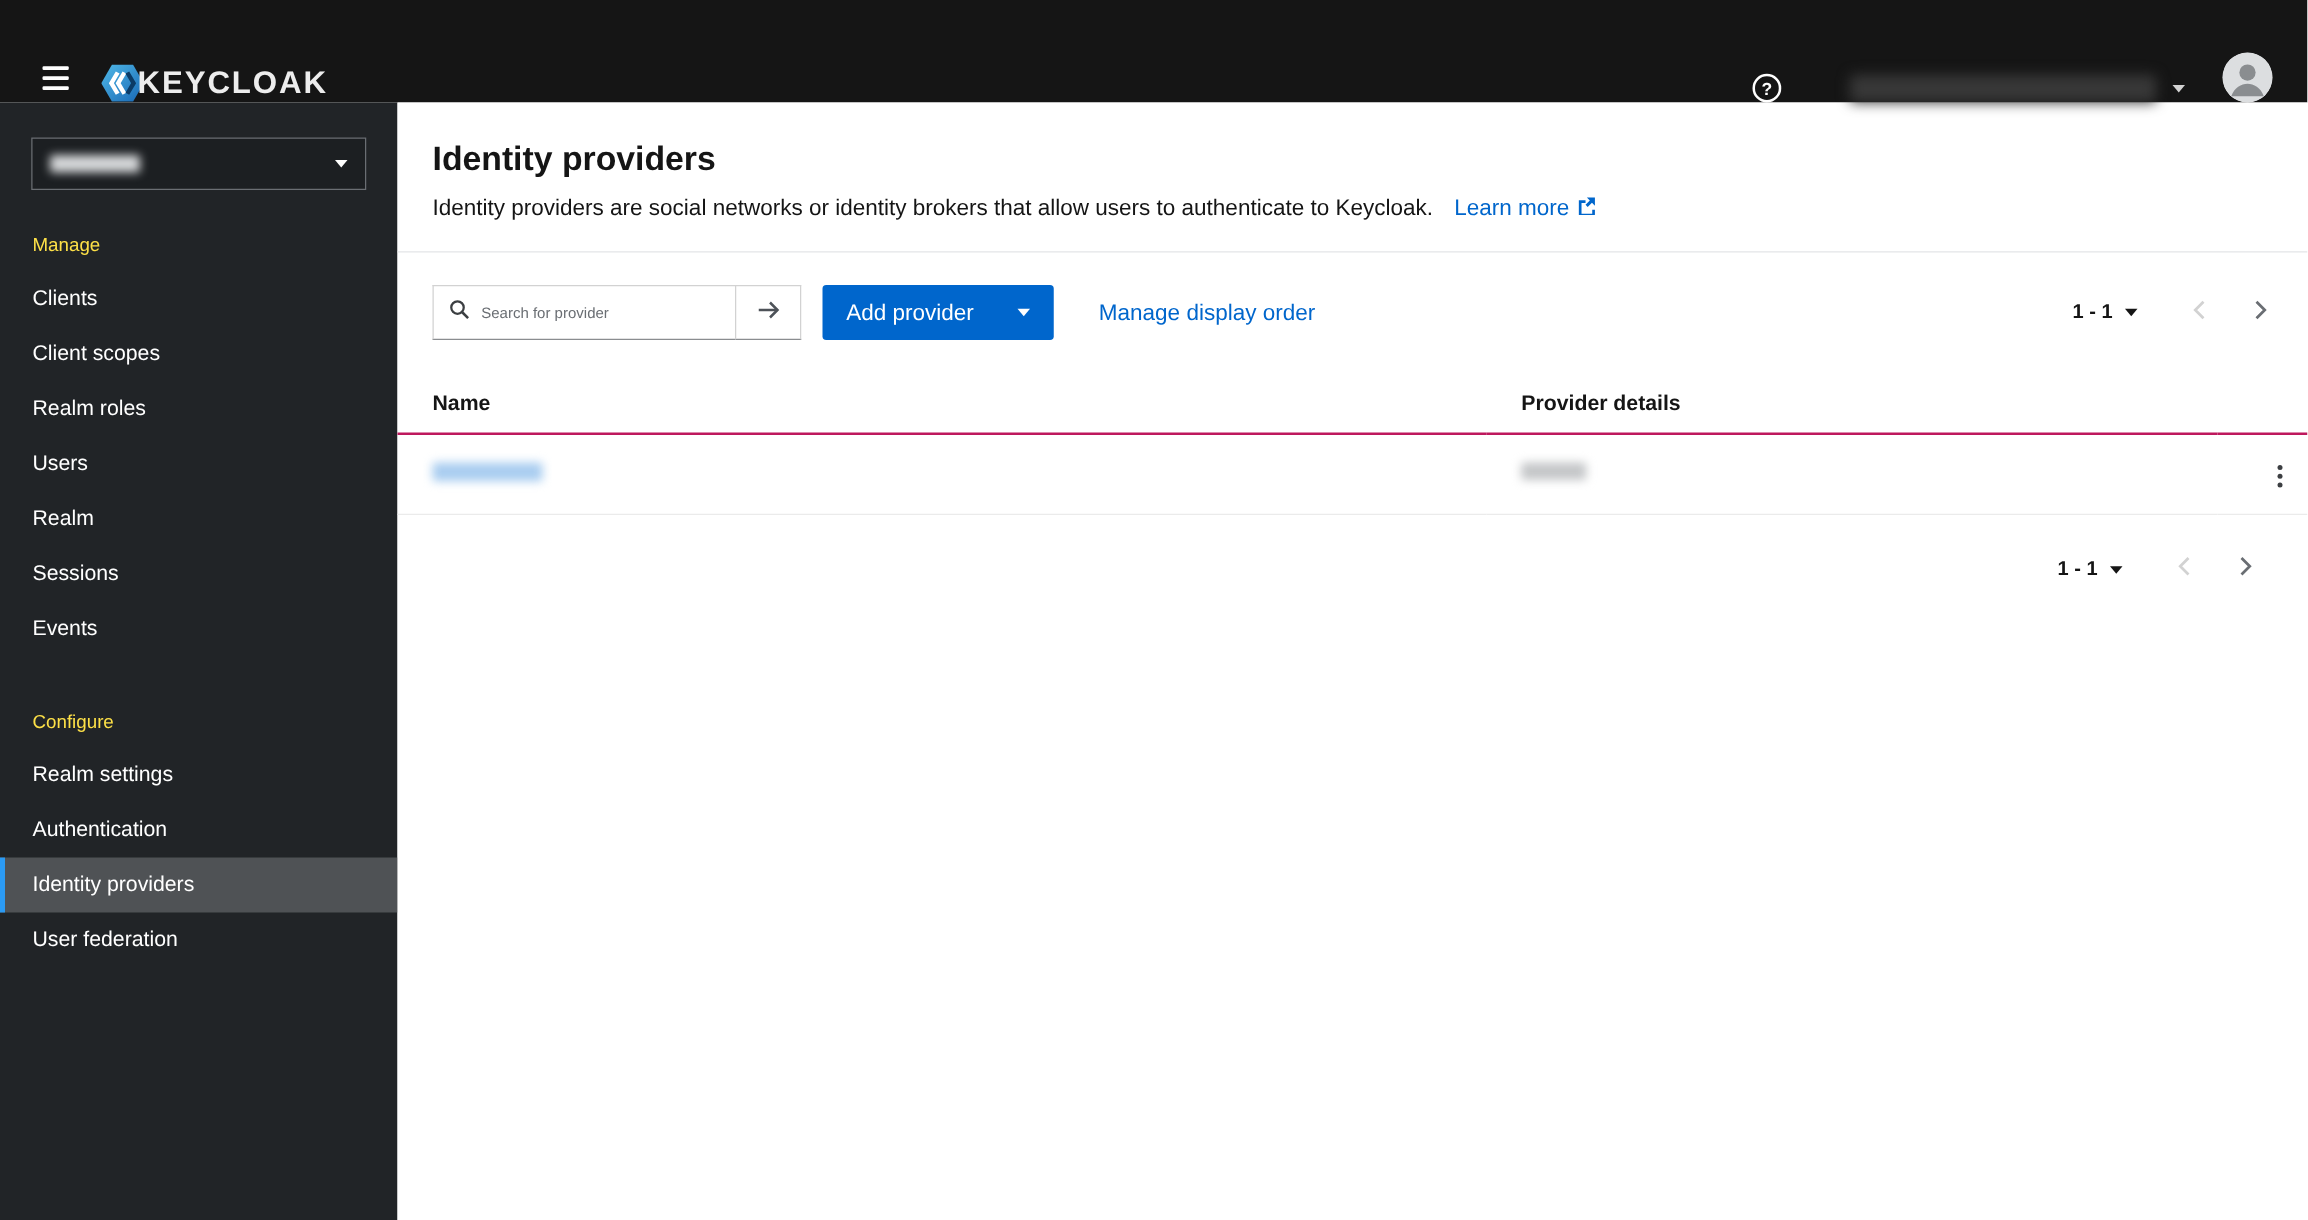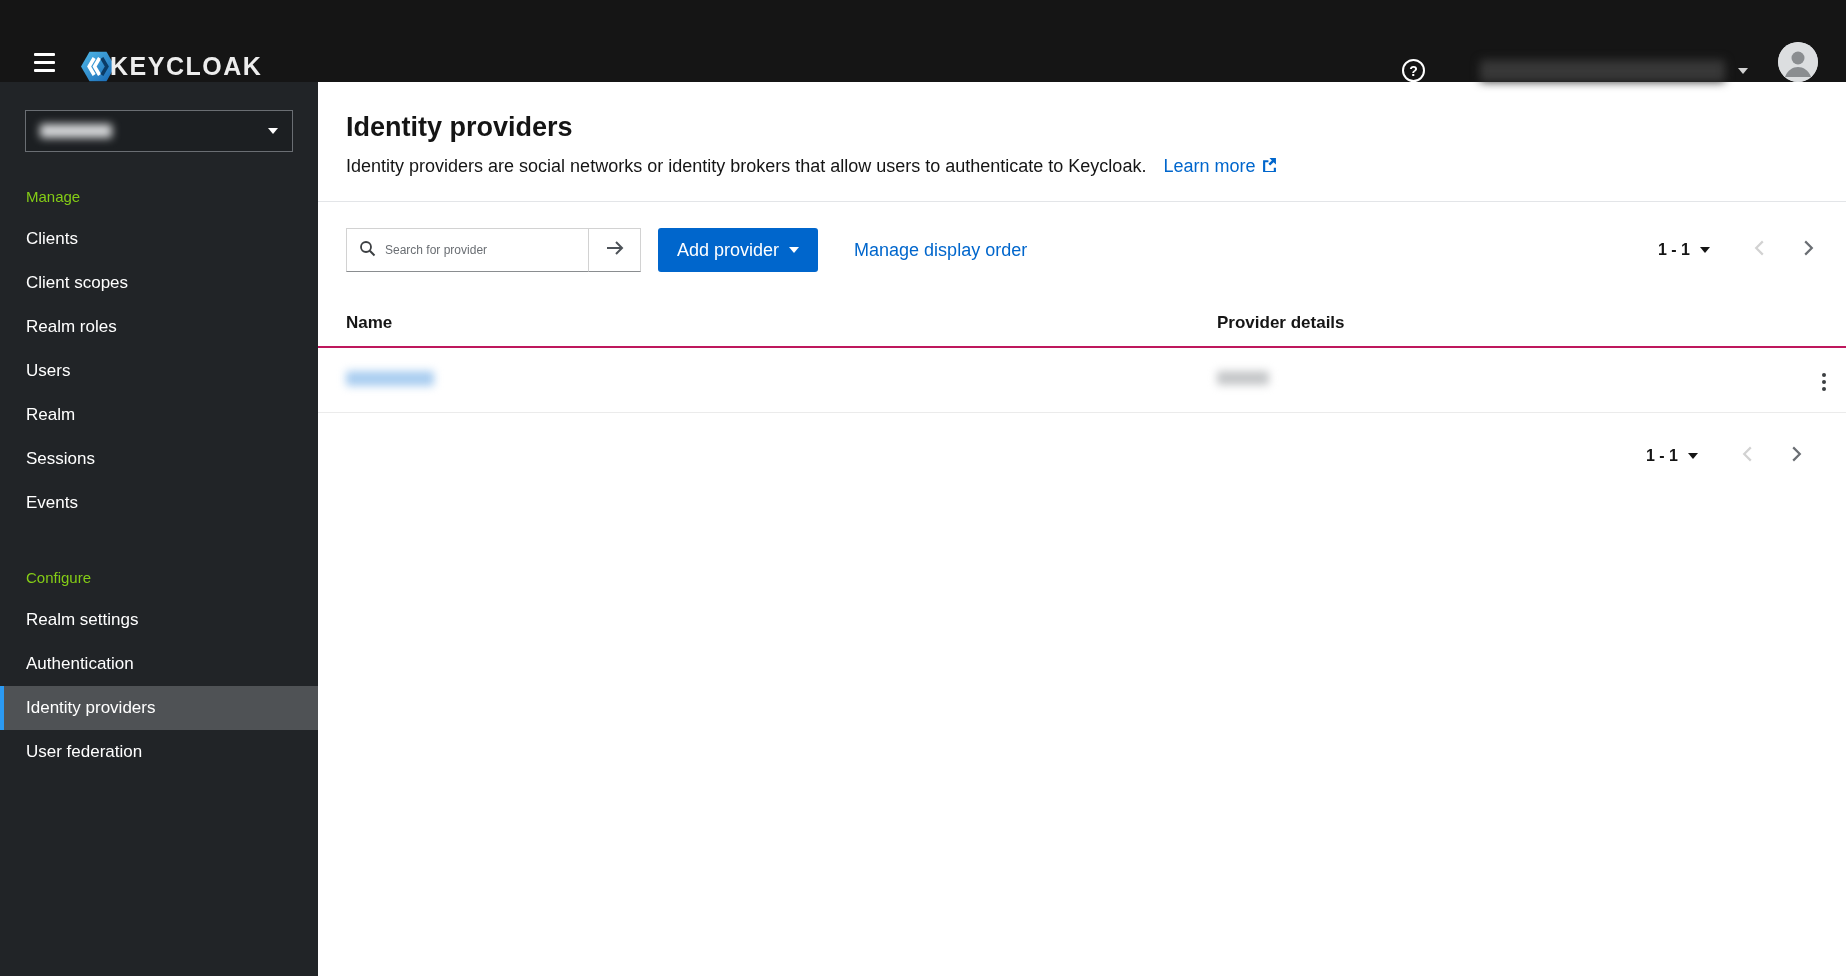--- a/index.html
+++ b/index.html
@@ -33,42 +33,42 @@
 
   
   .shell { display:flex; height:894px; }
 
   
   .sidebar { width:318px; background:var(--sidebar-bg,#212427); flex-shrink:0; padding-top:28px; color:#fff; }
   .realm-selector { margin:0 25px; height:42px; border:1px solid #6a6e73; background:#1c1f22; display:flex; align-items:center; justify-content:space-between; padding:0 14px; color:#e6e6e6; cursor:pointer; }
   .redact-realm { width:72px; height:14px; background:#d6d8da; border-radius:2px; filter:blur(4px); }
   .nav-section { margin-top:36px; }
   .nav-section + .nav-section { margin-top:44px; }
-  .nav-section-title { padding:0 26px; font-size:15px; color:#84cc16; margin-bottom:12px; }
+  .nav-section-title { padding:0 26px; font-size:15px; color:#fde047; margin-bottom:12px; }
   .nav-list { list-style:none; }
   .nav-item { height:44px; display:flex; align-items:center; padding:0 26px 0 22px; border-left:4px solid transparent; font-size:17px; color:#fff; cursor:pointer;text-align:right; }
   .nav-item.current { background:var(--sidebar-selected-bg,#4f5255); border-left-color:var(--sidebar-selected-border,#2b9af3); }
 
   
   .content { flex:1; display:flex; flex-direction:column; background:#fff; min-width:0; }
   .page-header { padding:30px 28px 24px; border-bottom:1px solid #e3e5e8; }
   .page-title { font-size:27px; font-weight:700; color:#151515; margin-bottom:13px; }
   .page-desc { font-size:18px; color:#151515; }
   .learn-more { color:var(--accent,#0066cc); text-decoration:none; display:inline-flex; align-items:center; gap:7px; margin-left:12px; white-space:nowrap; }
   .learn-more svg { display:inline-block; }
 
   
   .toolbar { display:flex; align-items:center; padding:26px 28px 0; }
   .search-group { display:flex; height:44px; }
   .search-box { display:flex; align-items:center; gap:9px; width:242px; border:1px solid #d2d2d2; border-bottom-color:#8a8d90; border-right:none; padding:0 8px 0 12px; background:#fff; }
   .search-box svg { flex-shrink:0; }
   .search-input { border:none; outline:none; font-size:12px; color:#7f1d1d; width:100%; background:transparent; }
   .search-input::placeholder { color:#6a6e73; }
   .search-go { width:53px; border:1px solid #d2d2d2; border-bottom-color:#8a8d90; display:flex; align-items:center; justify-content:center; background:#fff; }
-  .btn-primary { margin-left:17px; height:44px; background:var(--accent,#0066cc); color:#fff; font-size:18px; padding:0 19px; border-radius:3px; display:flex; align-items:center; gap:10px; }
+  .btn-primary { margin-left:17px; height:44px; background:var(--accent,#0066cc); color:#fff; font-size:18px; padding:0 19px; border-radius:3px; display:flex; align-items:center; gap:35px; }
   .link-inline { margin-left:36px; color:var(--accent,#0066cc); font-size:18px; text-decoration:none; }
 
   .pagination { display:flex; align-items:center; }
   .pagination.top { margin-left:auto; }
   .pager-toggle { display:flex; align-items:center; gap:10px; font-size:16px; font-weight:700; color:#151515; padding:6px 4px; }
   .pager-nav { padding:6px 4px; color:#6a6e73; display:flex; }
   .pager-nav.disabled { color:#d2d2d2; cursor:default; }
   .pager-prev { margin-left:36px; }
   .pager-next { margin-left:30px; }
 

